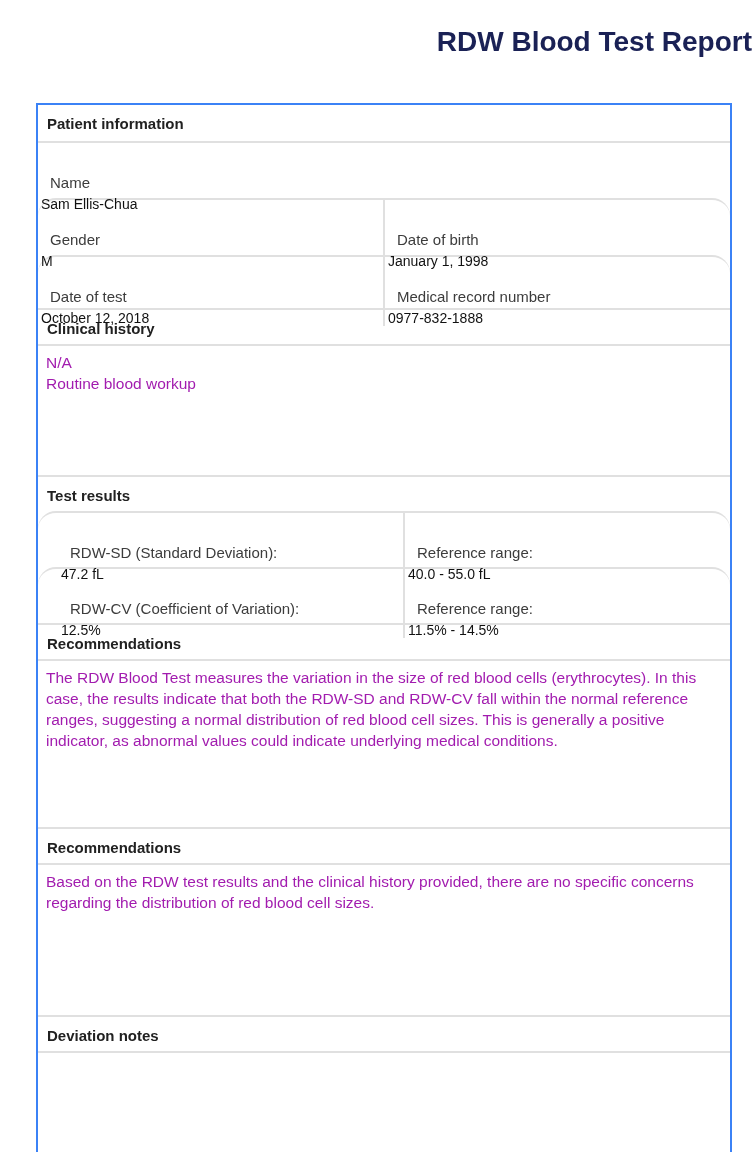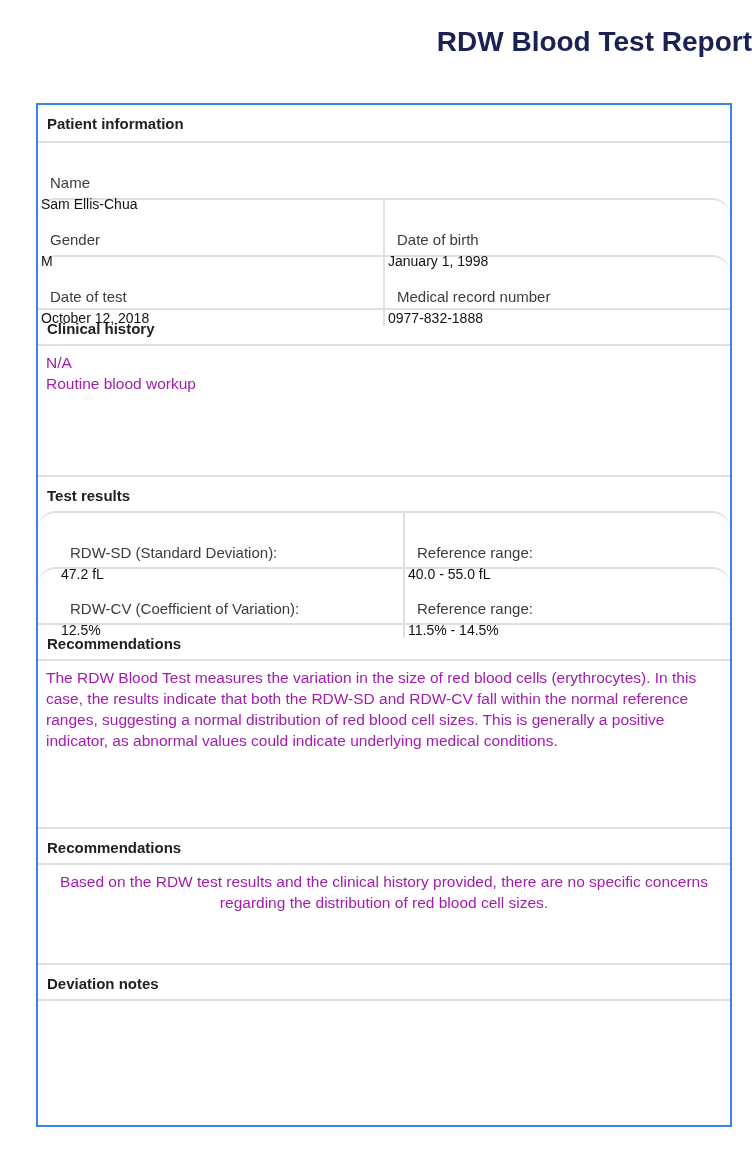--- a/index.html
+++ b/index.html
@@ -67,21 +67,21 @@
     line-height: 21px;
     color: #a21caf;
     white-space: pre-line;
   }
 
   .h-field  { height: 57px; }
   .h-field2 { height: 53px; }
   .h-clin   { height: 131px; }
   .h-test   { height: 56px; padding-left: 20px; }
   .h-interp { height: 168px; }
-  .h-recs   { height: 100px; text-align: center; }
+  .h-recs   { height: 152px; }
   .h-notes  { height: 126px; }
 </style>
 </head>
 <body>
 
 <h1 class="page-title">RDW Blood Test Report</h1>
 
 <div class="report">
 
   <div class="row sec-head">Patient information</div>

